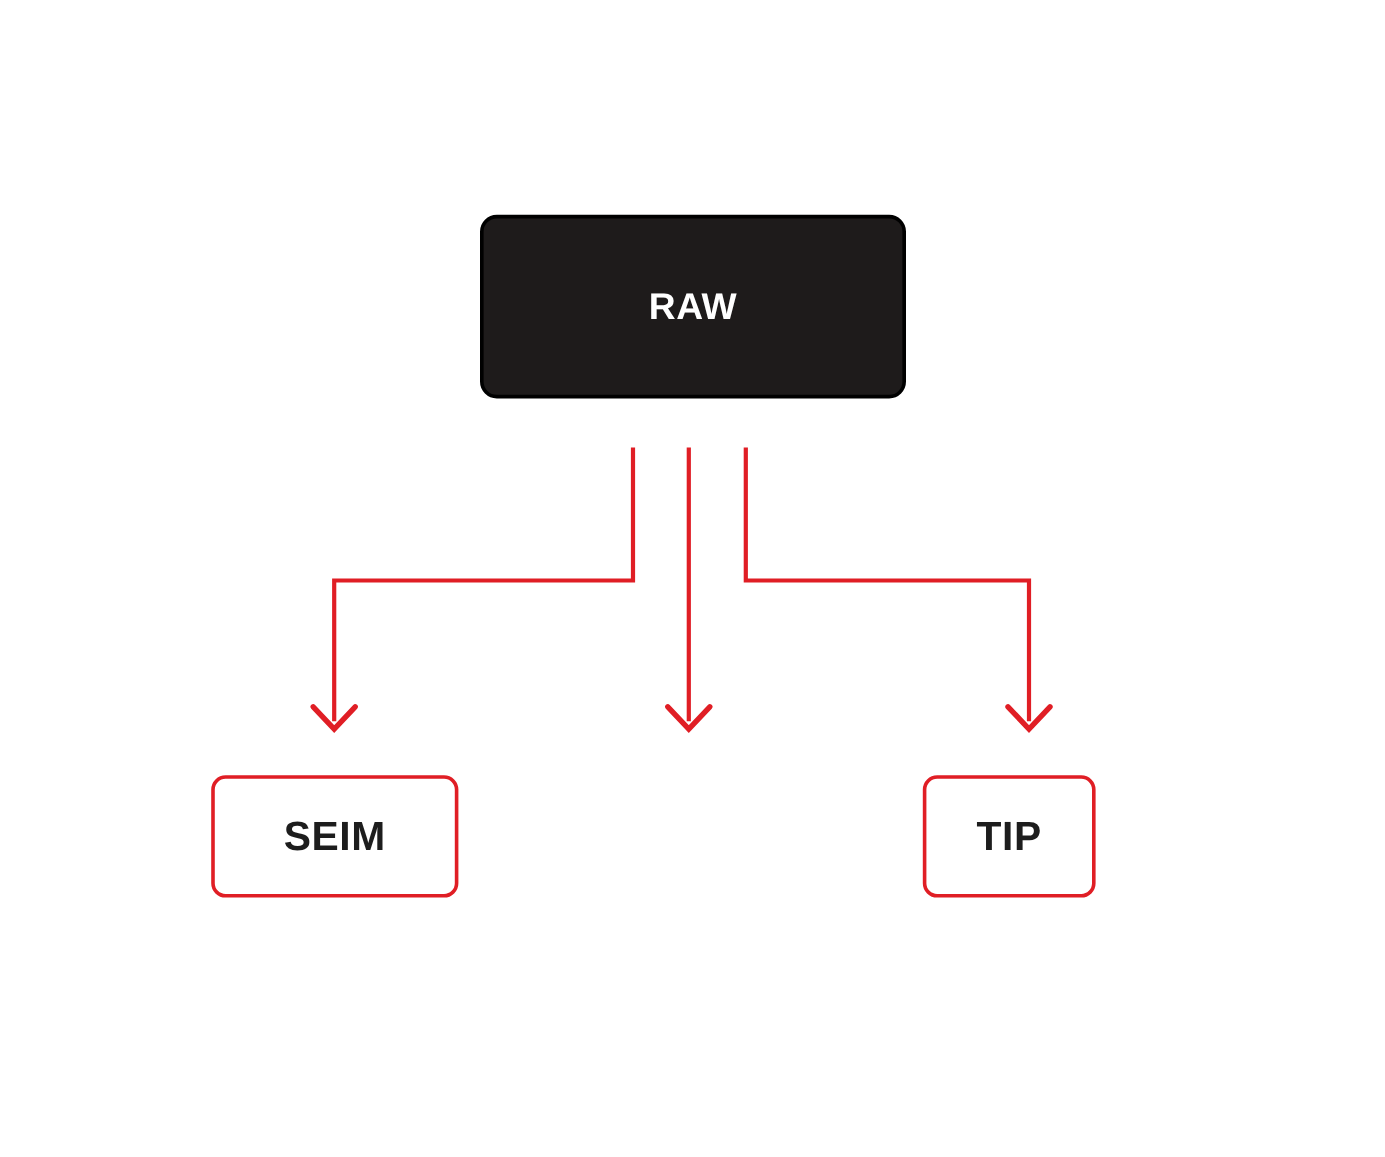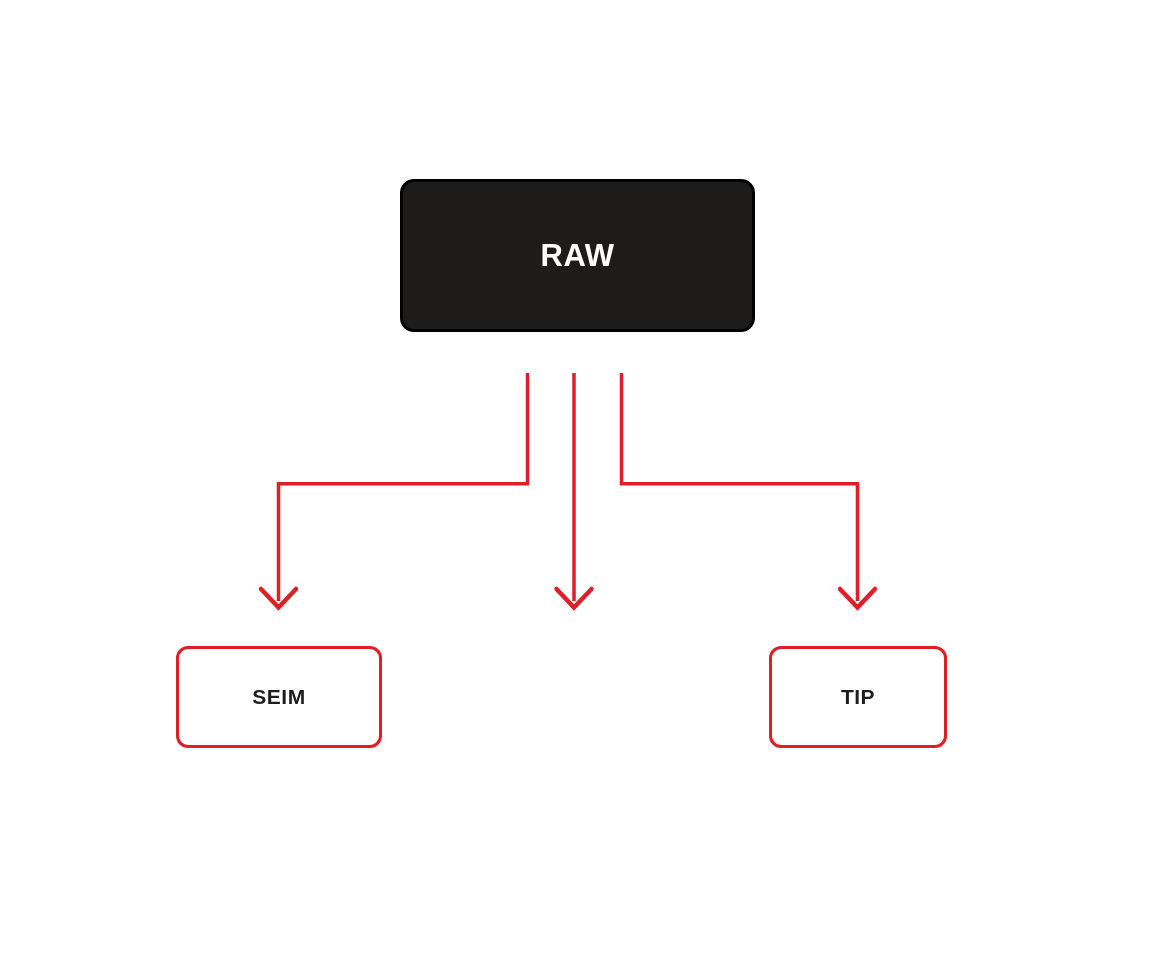--- a/index.html
+++ b/index.html
@@ -44,26 +44,26 @@
     line-height: 48px;
     letter-spacing: 0.5px;
   }
   .node-child {
     top: 646px;
     height: 102px;
     background: var(--background);
     border: 3.5px solid var(--accent-red);
     border-radius: 12px;
     color: var(--node-text-dark);
-    font-size: 21px;
+    font-size: 34px;
     letter-spacing: 0.5px;
   }
   .node-seim { left: 176px; width: 206px; }
   .node-soar { left: 466px; width: 220px; }
-  .node-tip  { left: 769px; width: 178px; }
+  .node-tip  { left: 769px; width: 144px; }
   .arrows {
     position: absolute;
     left: 0; top: 0;
     width: 1154px;
     height: 964px;
     color: var(--accent-red);
     pointer-events: none;
   }
   .arrows path {
     fill: none;

